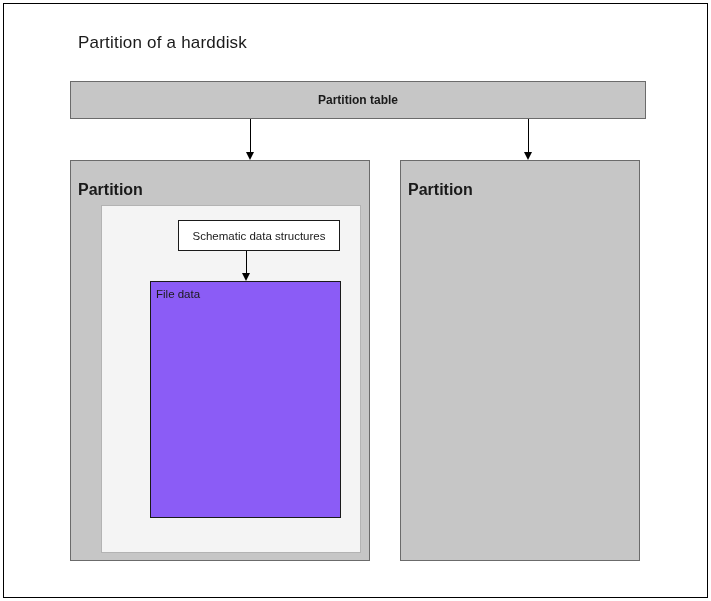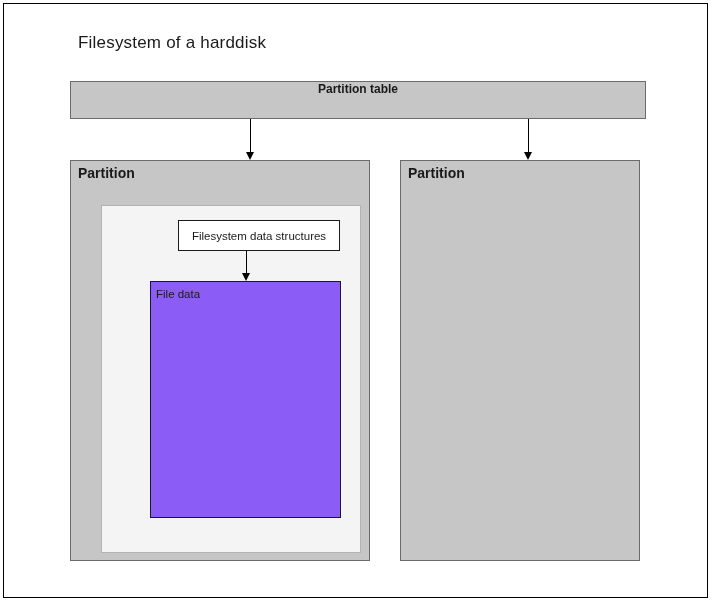--- a/index.html
+++ b/index.html
@@ -40,20 +40,21 @@
   .partition-table {
     position: absolute;
     left: 70px;
     top: 81px;
     width: 576px;
     height: 38px;
     background: #c6c6c6;
     border: 1px solid #6b6b6b;
     box-sizing: border-box;
     display: flex;
+    align-items: center;
     justify-content: center;
   }
   .partition-table span {
     font-size: 12px;
     font-weight: bold;
     color: #1a1a1a;
   }
   
   .partition {
     position: absolute;
@@ -69,22 +70,22 @@
   }
   .partition-right {
     left: 400px;
     top: 160px;
     width: 240px;
     height: 401px;
   }
   .partition-label {
     position: absolute;
     left: 7px;
-    top: 4px;
-    font-size: 14px;
+    top: 20px;
+    font-size: 16px;
     font-weight: bold;
     color: #1a1a1a;
   }
   
   .filesystem-area {
     position: absolute;
     left: 101px;
     top: 205px;
     width: 260px;
     height: 348px;
@@ -162,21 +163,21 @@
   .arrow-3 .arrow-line { height: 22px; }
   .arrow-3 .arrow-head { top: 22px; }
 </style>
 </head>
 <body>
 
 <div id="canvas">
 
   <div class="outer-frame"></div>
 
-  <div class="diagram-title">Filesystem of a harddisk</div>
+  <div class="diagram-title">Partition of a harddisk</div>
 
   <div class="partition-table">
     <span>Partition table</span>
   </div>
 
   <div class="arrow arrow-1">
     <div class="arrow-line"></div>
     <div class="arrow-head"></div>
   </div>
 
@@ -185,21 +186,21 @@
     <div class="arrow-head"></div>
   </div>
 
   <div class="partition partition-left">
     <div class="partition-label">Partition</div>
   </div>
 
   <div class="filesystem-area"></div>
 
   <div class="fs-structures">
-    <span>Filesystem data structures</span>
+    <span>Schematic data structures</span>
   </div>
 
   <div class="arrow arrow-3">
     <div class="arrow-line"></div>
     <div class="arrow-head"></div>
   </div>
 
   <div class="file-data">
     <div class="file-data-label">File data</div>
   </div>

